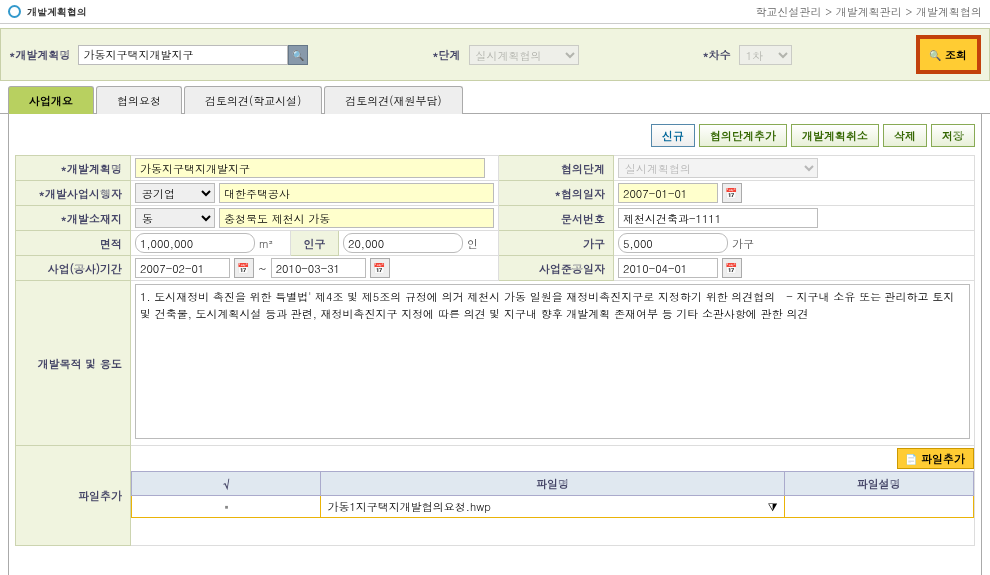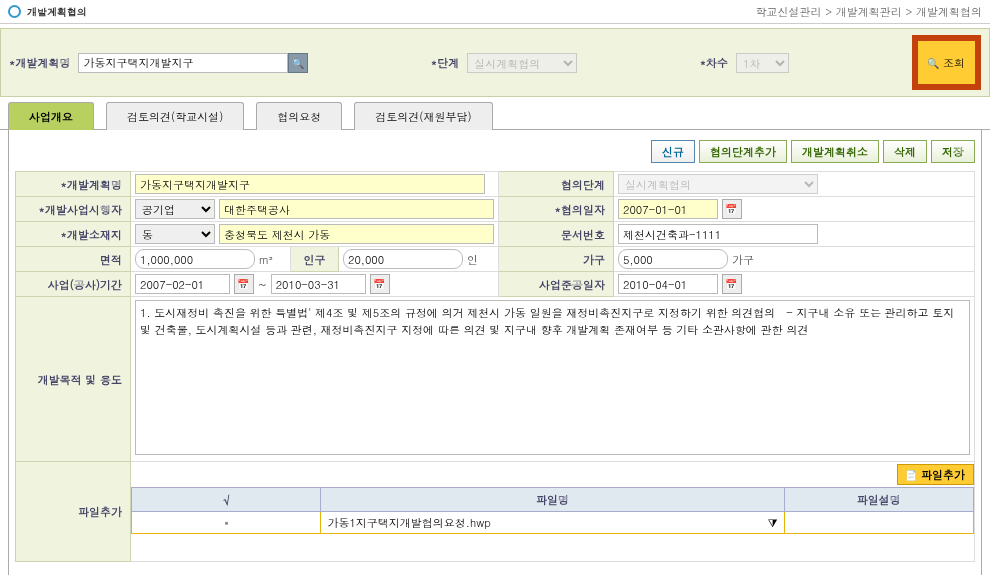--- a/index.html
+++ b/index.html
@@ -9,23 +9,23 @@
 .header-title { font-weight: bold; color: #333; font-size: 10px; }
 .bullet-icon { width: 13px; height: 13px; border: 2px solid #3399cc; border-radius: 50%; display: inline-block; }
 .breadcrumb { color: #666; font-size: 11px; }
 .search-bar { background: #f0f4df; border: 1px solid #c8d0a8; padding: 6px 8px; display: flex; align-items: center; gap: 8px; margin: 4px 0; }
 .search-label { font-weight: bold; color: #446; white-space: nowrap; }
 .search-input-wrap { display: flex; align-items: center; }
 .search-input { border: 1px solid #bbb; padding: 2px 4px; height: 20px; background: #fff; }
 .search-combo { border: 1px solid #bbb; padding: 1px 2px; height: 20px; background: #fff; color: #999; }
 .search-combo.disabled { background: #eee; }
 .magnify-btn { background: #8899aa; border: 1px solid #667788; width: 20px; height: 20px; cursor: pointer; color: #fff; font-size: 10px; display: inline-flex; align-items: center; justify-content: center; }
-.btn-search { background: #ffcc33; border: 6px solid #c2410c; padding: 14px 10px; cursor: pointer; font-weight: normal; display: inline-flex; align-items: center; gap: 3px; }
+.btn-search { background: #ffcc33; border: 4px solid #c2410c; padding: 8px 10px; cursor: pointer; font-weight: bold; display: inline-flex; align-items: center; gap: 3px; }
 .btn-search::before { content: "🔍"; font-size: 10px; }
-.tabs { display: flex; border-bottom: 1px solid #aaa; margin-top: 4px; padding: 0 8px; gap: 12px; }
+.tabs { display: flex; border-bottom: 1px solid #aaa; margin-top: 4px; padding: 0 8px; gap: 2px; }
 .tab { padding: 6px 20px; border: 1px solid #aaa; border-bottom: none; background: #eee; cursor: pointer; position: relative; top: 1px; border-radius: 3px 3px 0 0; }
 .tab.active { background: #b8d060; font-weight: bold; color: #000; }
 .content { border: 1px solid #aaa; border-top: none; margin: 0 8px 18px; padding: 6px 6px 30px; }
 .action-bar { display: flex; justify-content: flex-end; gap: 4px; padding: 4px 0 8px; }
 .btn { border: 1px solid #888; background: linear-gradient(#fff, #eee); padding: 3px 10px; cursor: pointer; font-weight: bold; font-size: 11px; }
 .btn.blue { color: #006699; border-color: #5588aa; }
 .btn.green { color: #336600; border-color: #88aa55; background: linear-gradient(#fff, #e8f0d8); }
 .form-table { width: 100%; border-collapse: collapse; }
 .form-table th { background: #f0f4df; border: 1px solid #ccd4b0; text-align: right; padding: 3px 8px; font-weight: bold; color: #446; width: 115px; white-space: nowrap; }
 .form-table td { border: 1px solid #ddd; padding: 2px 4px; background: #fff; }
@@ -77,22 +77,22 @@
     <option>1차</option>
   </select>
   <span class="spacer"></span>
   <button class="btn-search">
       <span>조회</span>
     </button>
 </div>
 
 <div class="tabs">
   <div class="tab active">사업개요</div>
+  <div class="tab">협의요청</div>
   <div class="tab">검토의견(학교시설)</div>
-  <div class="tab">협의요청</div>
   <div class="tab">검토의견(재원부담)</div>
 </div>
 
 <div class="content">
   <div class="action-bar">
     <button class="btn blue">신규</button>
     <button class="btn green">협의단계추가</button>
     <button class="btn green">개발계획취소</button>
     <button class="btn green">삭제</button>
     <button class="btn green">저장</button>

